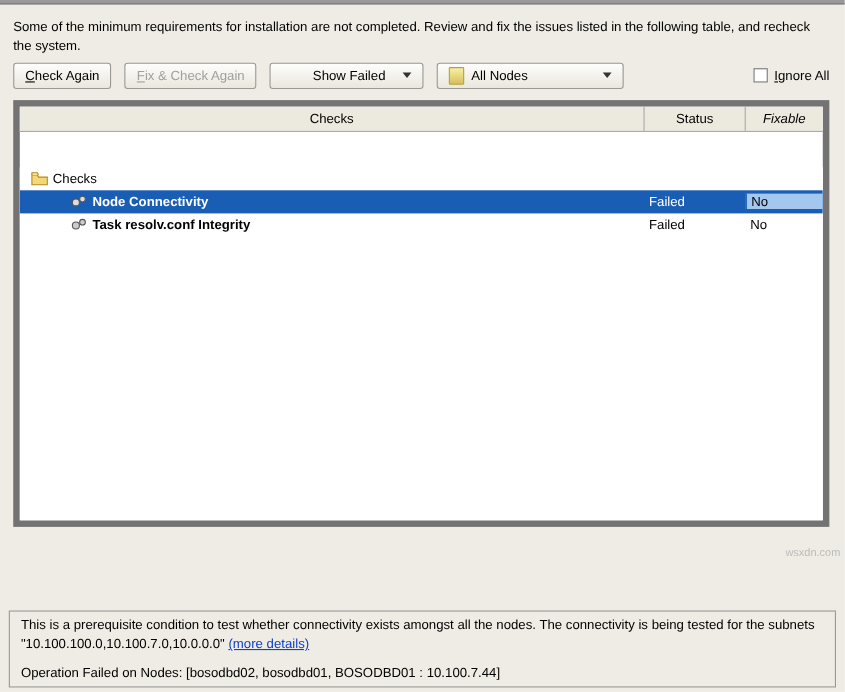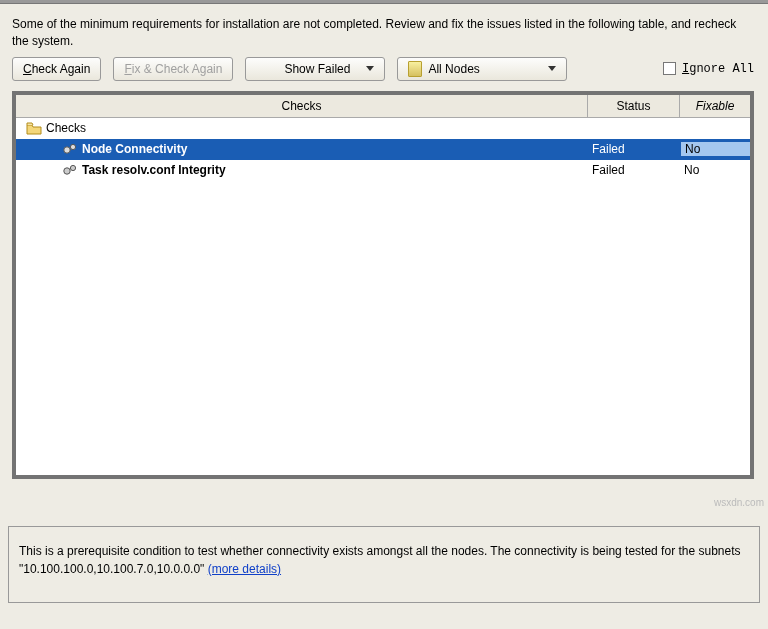--- a/index.html
+++ b/index.html
@@ -50,27 +50,28 @@
     }
     .u { text-decoration: underline; }
     .dd {
       display:inline-flex; align-items:center; gap:6px;
     }
     .dd .chev { border-left:4px solid transparent; border-right:4px solid transparent; border-top:5px solid #333; margin-left:10px;}
     .dd .icon {
       width:14px;height:16px;background:linear-gradient(#f8f0a0,#d6c060);border:1px solid #b8a030;border-radius:1px;
     }
     .spacer { flex: 1; }
-    .chk { display:flex; align-items:center; gap:6px;font-family:Liberation Mono, monospace; }
+    .chk { display:flex; align-items:center; gap:6px; }
     .chk .box { width:13px;height:13px;border:1px solid #777;background:#fff;}
     .table {
-      border:4px solid #737373;
+      border:6px solid #737373;
       background:#fff;
       display:flex; flex-direction:column;
       height:388px;
+      gap:32px;
     }
     .thead {
       display:grid; grid-template-columns: 1fr 92px 70px;
       background:#ece9df; border-bottom:1px solid #aaa;
     }
     .thead .th {
       padding:4px 6px; text-align:center;
       border-right:1px solid #aaa; font-weight:normal;
     }
     .thead .th:last-child{border-right:none;font-style:italic;}
@@ -81,22 +82,22 @@
     }
     .cell { padding:0 4px; white-space:nowrap; overflow:hidden; }
     .treecell { display:flex; align-items:center; gap:4px; }
     .ind0 { padding-left: 10px;}
     .ind1 { padding-left: 46px; font-weight: bold;}
     .root { background:#fff;}
     .sel { background:#1a5db4; color:#fff;}
     .sel .cell:last-child{ background:#a4c7ef; color:#000; border-left:1px solid #1a5db4;}
     .folder-icon svg, .gear svg { display:block;}
     .detail {
-      position:absolute; left:8px; right:8px; bottom:26px;
-      border:1px solid #999; padding:16px 10px; background:#eeece4;
+      position:absolute; left:8px; right:8px; bottom:4px;
+      border:1px solid #999; padding:4px 10px; background:#eeece4;
       line-height:1.45;
     }
     .detail a { color:#1040c8; text-decoration:underline; cursor:pointer;}
     .watermark {
       position:absolute; right:4px; bottom:121px; font-size:10px; color:#bbb;
     }
     
     .fx-sel{background:#a4c7ef;color:#000;}
   </style>
 </head>
@@ -188,13 +189,14 @@
 </div>
 
 <div class="watermark">wsxdn.com</div>
 
 <div class="detail">
   <div>
     <span>This is a prerequisite condition to test whether connectivity exists amongst all the nodes. The connectivity is being tested for the subnets "10.100.100.0,10.100.7.0,10.0.0.0" </span>
     <a>(more details)</a>
   </div>
   <div style="height:8px"></div>
+  <div>Operation Failed on Nodes: [bosodbd02, bosodbd01, BOSODBD01 : 10.100.7.44]</div>
 </div>
 
 </body></html>

